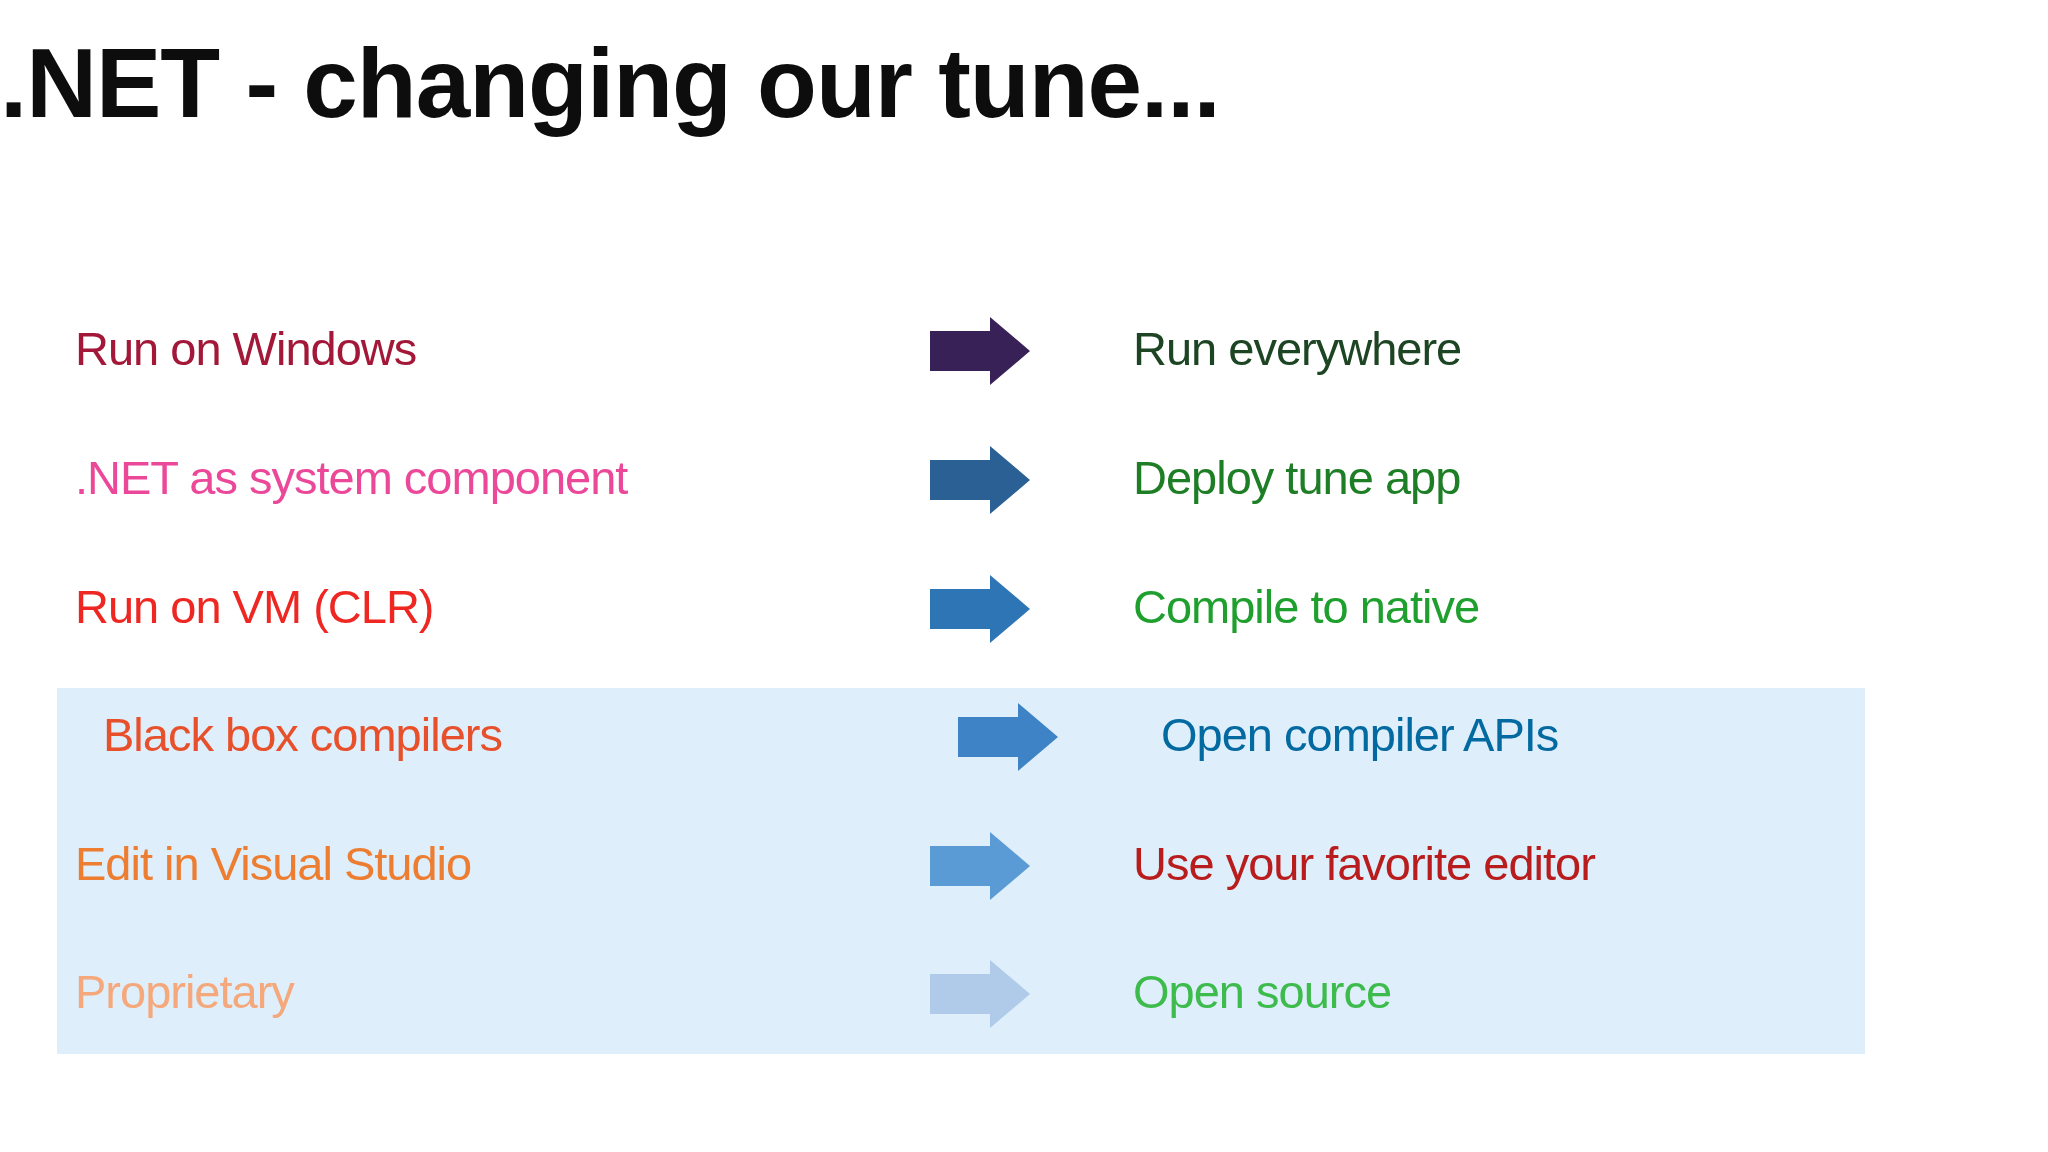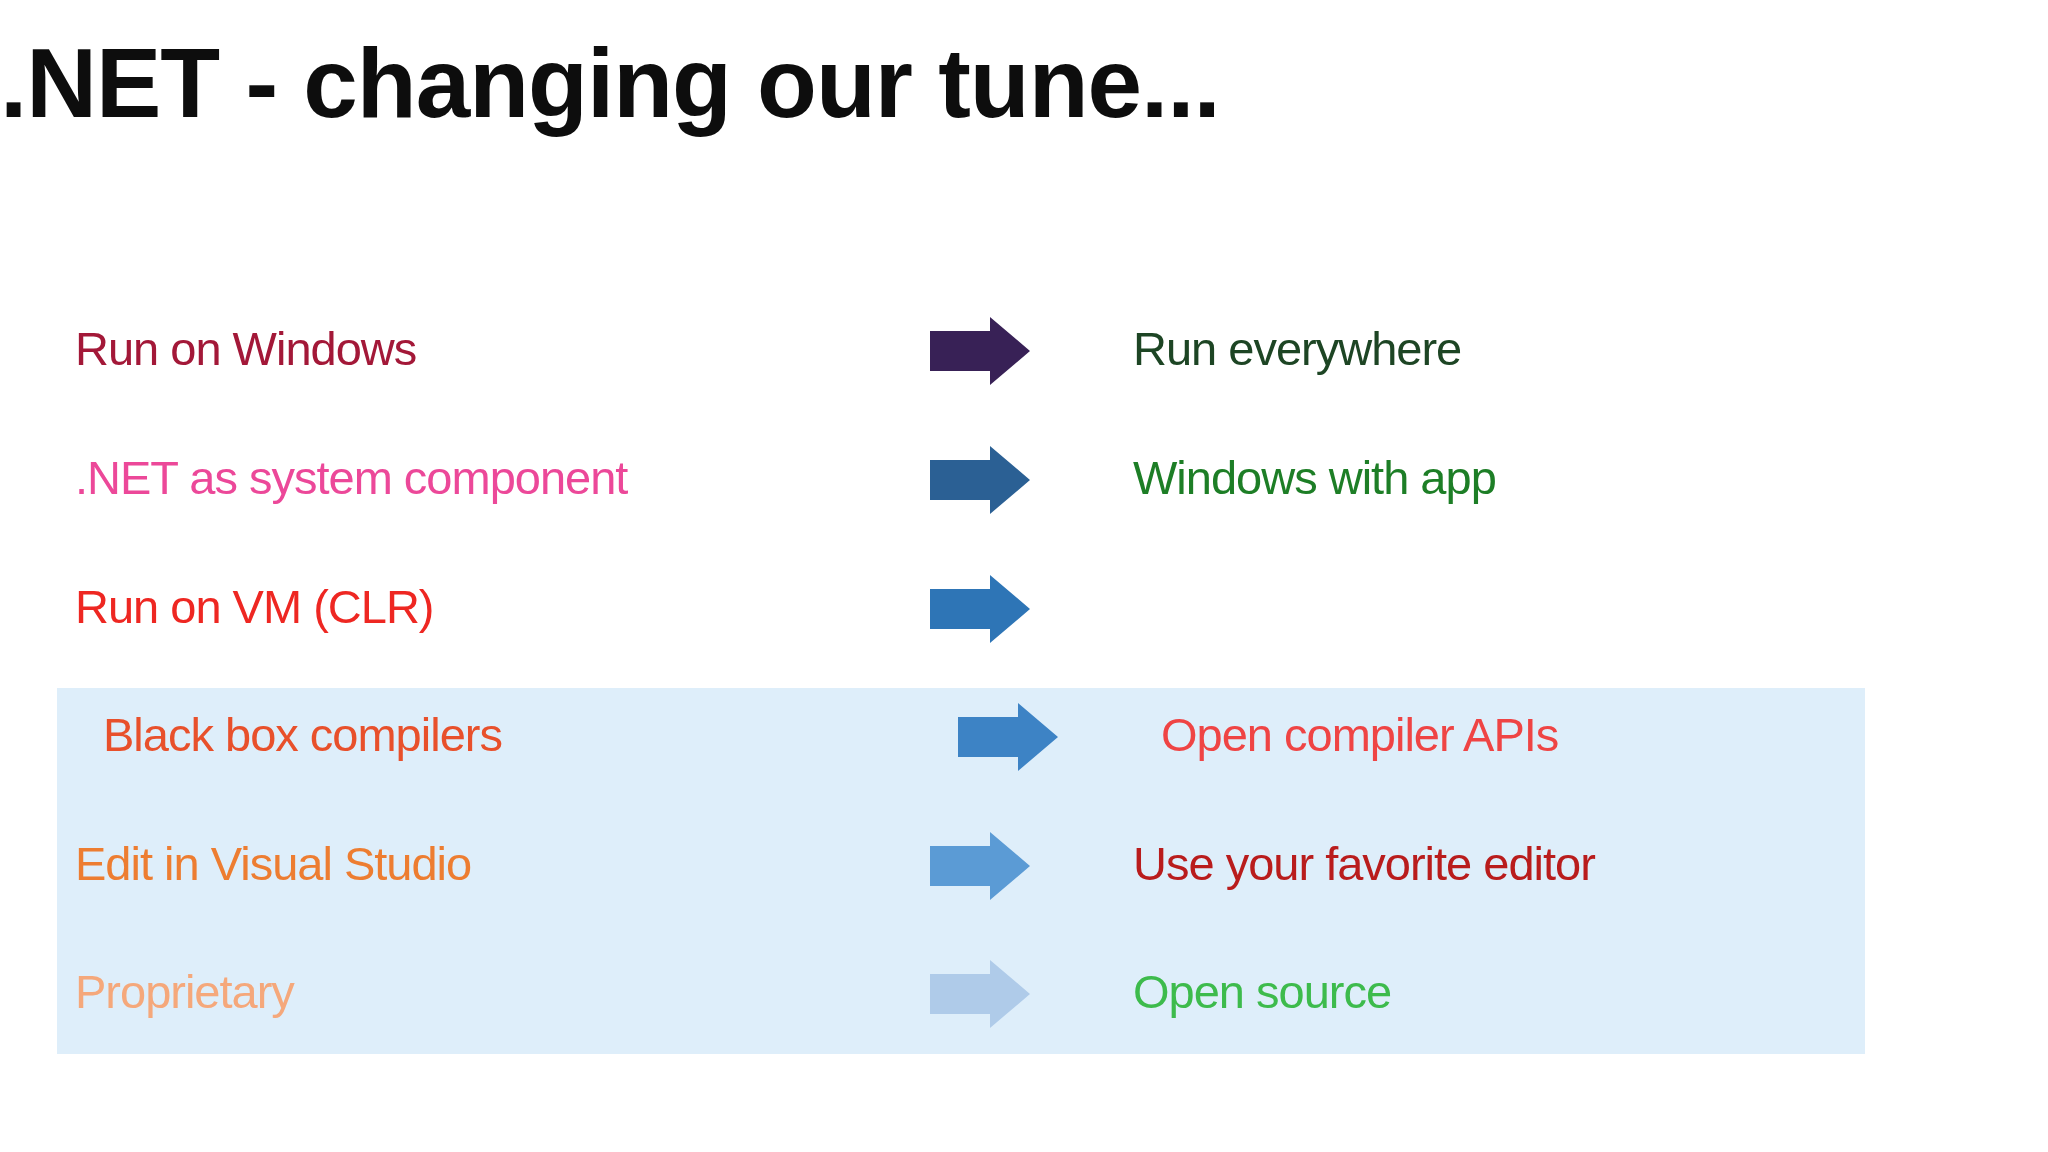--- a/index.html
+++ b/index.html
@@ -78,36 +78,37 @@
       <polygon points="0,14 60,14 60,0 100,34 60,68 60,54 0,54" fill="#382156"></polygon>
     </svg>
     <span class="new-label" style="color: rgb(29, 69, 36);">Run everywhere</span>
   </div>
 
   <div class="row r1">
     <span class="old-label" style="color: #ec4899;">.NET as system component</span>
     <svg class="arrow" width="100" height="68" viewBox="0 0 100 68">
       <polygon points="0,14 60,14 60,0 100,34 60,68 60,54 0,54" fill="#2b6094"></polygon>
     </svg>
-    <span class="new-label" style="color: rgb(29, 126, 38);">Windows with app</span>
+    <span class="new-label" style="color: rgb(29, 126, 38);">Deploy tune app</span>
   </div>
 
   <div class="row r2">
     <span class="old-label" style="color: rgb(238, 39, 34);">Run on VM (CLR)</span>
     <svg class="arrow" width="100" height="68" viewBox="0 0 100 68">
       <polygon points="0,14 60,14 60,0 100,34 60,68 60,54 0,54" fill="#2e75b6"></polygon>
     </svg>
+    <span class="new-label" style="color: rgb(31, 160, 46);">Compile to native</span>
   </div>
 
   <div class="row r3">
     <span class="old-label" style="color: rgb(232, 80, 43);">Black box compilers</span>
     <svg class="arrow" width="100" height="68" viewBox="0 0 100 68">
       <polygon points="0,14 60,14 60,0 100,34 60,68 60,54 0,54" fill="#3d83c5"></polygon>
     </svg>
-    <span class="new-label" style="color: #ef4444;">Open compiler APIs</span>
+    <span class="new-label" style="color: #0369a1;">Open compiler APIs</span>
   </div>
 
   <div class="row r4">
     <span class="old-label" style="color: rgb(237, 125, 49);">Edit in Visual Studio</span>
     <svg class="arrow" width="100" height="68" viewBox="0 0 100 68">
       <polygon points="0,14 60,14 60,0 100,34 60,68 60,54 0,54" fill="#5b9bd5"></polygon>
     </svg>
     <span class="new-label" style="color: #b91c1c;">Use your favorite editor</span>
   </div>
 

